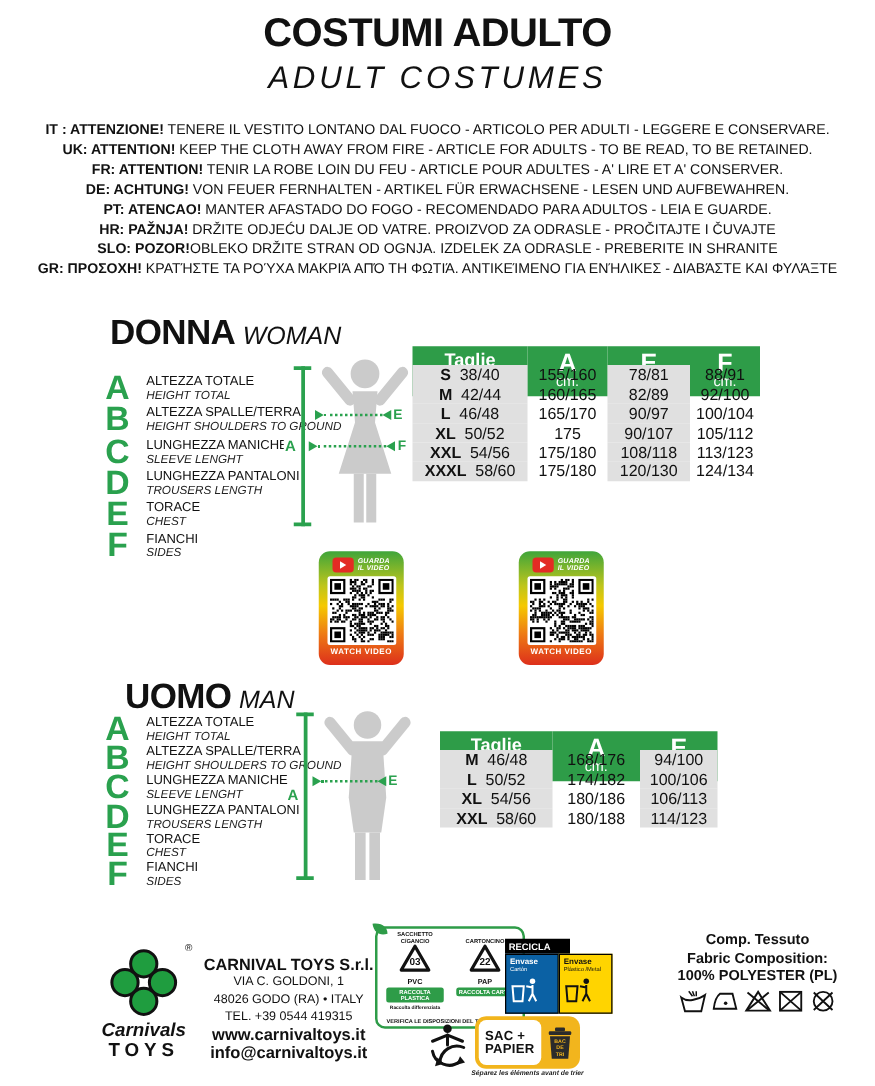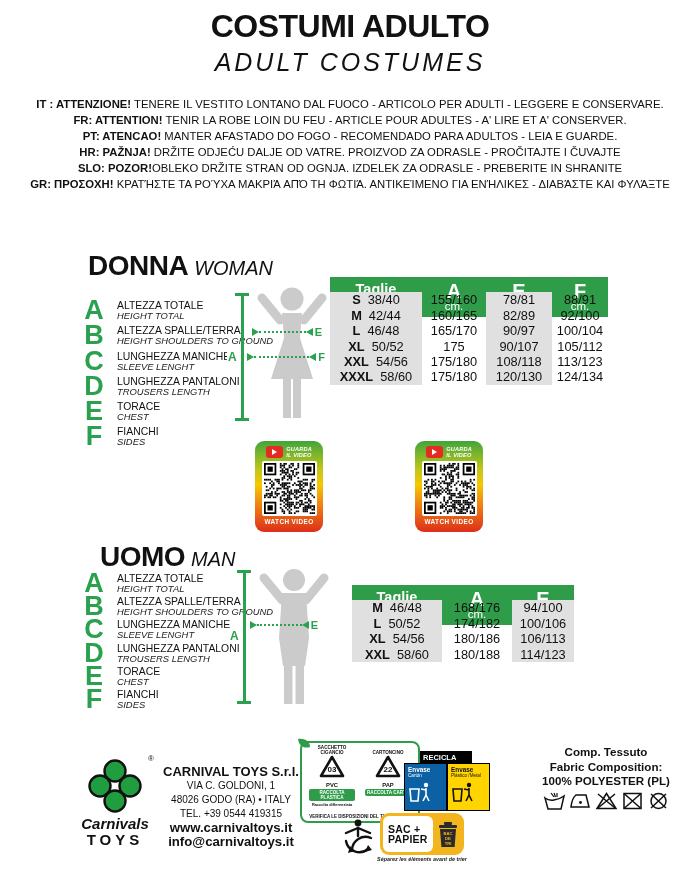--- a/index.html
+++ b/index.html
@@ -83,21 +83,21 @@
           box-sizing:border-box;background:#fff;padding:2px 2px 1px;}
   .eco-leaf{position:absolute;left:-6px;top:-6px;}
   .eco-cols{display:flex;justify-content:space-around;}
   .eco-col{width:46px;text-align:center;}
   .eco-lab{font-size:4.6px;font-weight:700;line-height:5px;min-height:10px;display:flex;flex-direction:column;justify-content:flex-end;}
   .eco-chip{background:#2e9c48;color:#fff;font-size:4.6px;font-weight:800;border-radius:2px;padding:1px 1px;margin-top:1px;}
   .eco-note{font-size:3.9px;font-weight:700;margin-top:1px;}
   .eco-bottom{position:absolute;left:0;bottom:2px;width:100%;text-align:center;font-size:4.5px;font-weight:800;}
 
   .recicla{position:absolute;left:404px;top:751px;width:90px;}
-  .rec-title{background:#000;color:#fff;font-size:7.5px;font-weight:800;width:52px;padding:1.5px 3px;box-sizing:border-box;margin-left:16px;}
+  .rec-title{background:#000;color:#fff;font-size:7.5px;font-weight:800;width:52px;padding:1.5px 3px;box-sizing:border-box;}
   .rec-panels{display:flex;}
   .rec-panel{width:43px;height:48px;border:1px solid #000;box-sizing:border-box;text-align:left;padding:2px 3px;}
   .rec-blue{background:#0b61a4;color:#fff;}
   .rec-yellow{background:#ffd400;color:#111;}
   .rec-l1{font-size:6.4px;font-weight:800;line-height:7px;}
   .rec-l2{font-size:4.6px;line-height:5px;min-height:5px;}
 
   .triman{position:absolute;left:338px;top:817px;}
   .sacpill{position:absolute;left:380px;top:813px;width:84px;height:42px;background:#f2b51d;border-radius:9px;
            display:flex;align-items:stretch;padding:3px;box-sizing:border-box;gap:2px;}
@@ -115,21 +115,23 @@
 </head>
 <body>
 
 <div id="page">
 
   <div class="title">COSTUMI ADULTO</div>
   <div class="subtitle">ADULT COSTUMES</div>
 
   <div class="warnings">
     <div class="warn-line"><b>IT : ATTENZIONE!</b><span> TENERE IL VESTITO LONTANO DAL FUOCO - ARTICOLO PER ADULTI - LEGGERE E CONSERVARE.</span></div>
+    <div class="warn-line"><b>UK: ATTENTION!</b><span> KEEP THE CLOTH AWAY FROM FIRE - ARTICLE FOR ADULTS - TO BE READ, TO BE RETAINED.</span></div>
     <div class="warn-line"><b>FR: ATTENTION!</b><span> TENIR LA ROBE LOIN DU FEU - ARTICLE POUR ADULTES  - A' LIRE ET A' CONSERVER.</span></div>
+    <div class="warn-line"><b>DE: ACHTUNG!</b><span> VON FEUER FERNHALTEN - ARTIKEL FÜR ERWACHSENE  - LESEN UND AUFBEWAHREN.</span></div>
     <div class="warn-line"><b>PT: ATENCAO!</b><span> MANTER AFASTADO DO FOGO - RECOMENDADO PARA ADULTOS - LEIA E GUARDE.</span></div>
     <div class="warn-line"><b>HR: PAŽNJA!</b><span> DRŽITE ODJEĆU DALJE OD VATRE. PROIZVOD ZA ODRASLE - PROČITAJTE I ČUVAJTE</span></div>
     <div class="warn-line"><b>SLO: POZOR!</b><span>OBLEKO DRŽITE STRAN OD OGNJA. IZDELEK ZA ODRASLE - PREBERITE IN SHRANITE</span></div>
     <div class="warn-line"><b>GR: ΠΡΟΣΟΧΗ!</b><span> ΚΡΑΤΉΣΤΕ ΤΑ ΡΟΎΧΑ ΜΑΚΡΙΆ ΑΠΌ ΤΗ ΦΩΤΙΆ. ΑΝΤΙΚΕΊΜΕΝΟ ΓΙΑ ΕΝΉΛΙΚΕΣ - ΔΙΑΒΆΣΤΕ ΚΑΙ ΦΥΛΆΞΤΕ</span></div>
   </div>
 
   <div class="sec-head" style="left:88px;top:250px;">
     <span class="it">DONNA</span><span class="en">WOMAN</span>
   </div>
 

